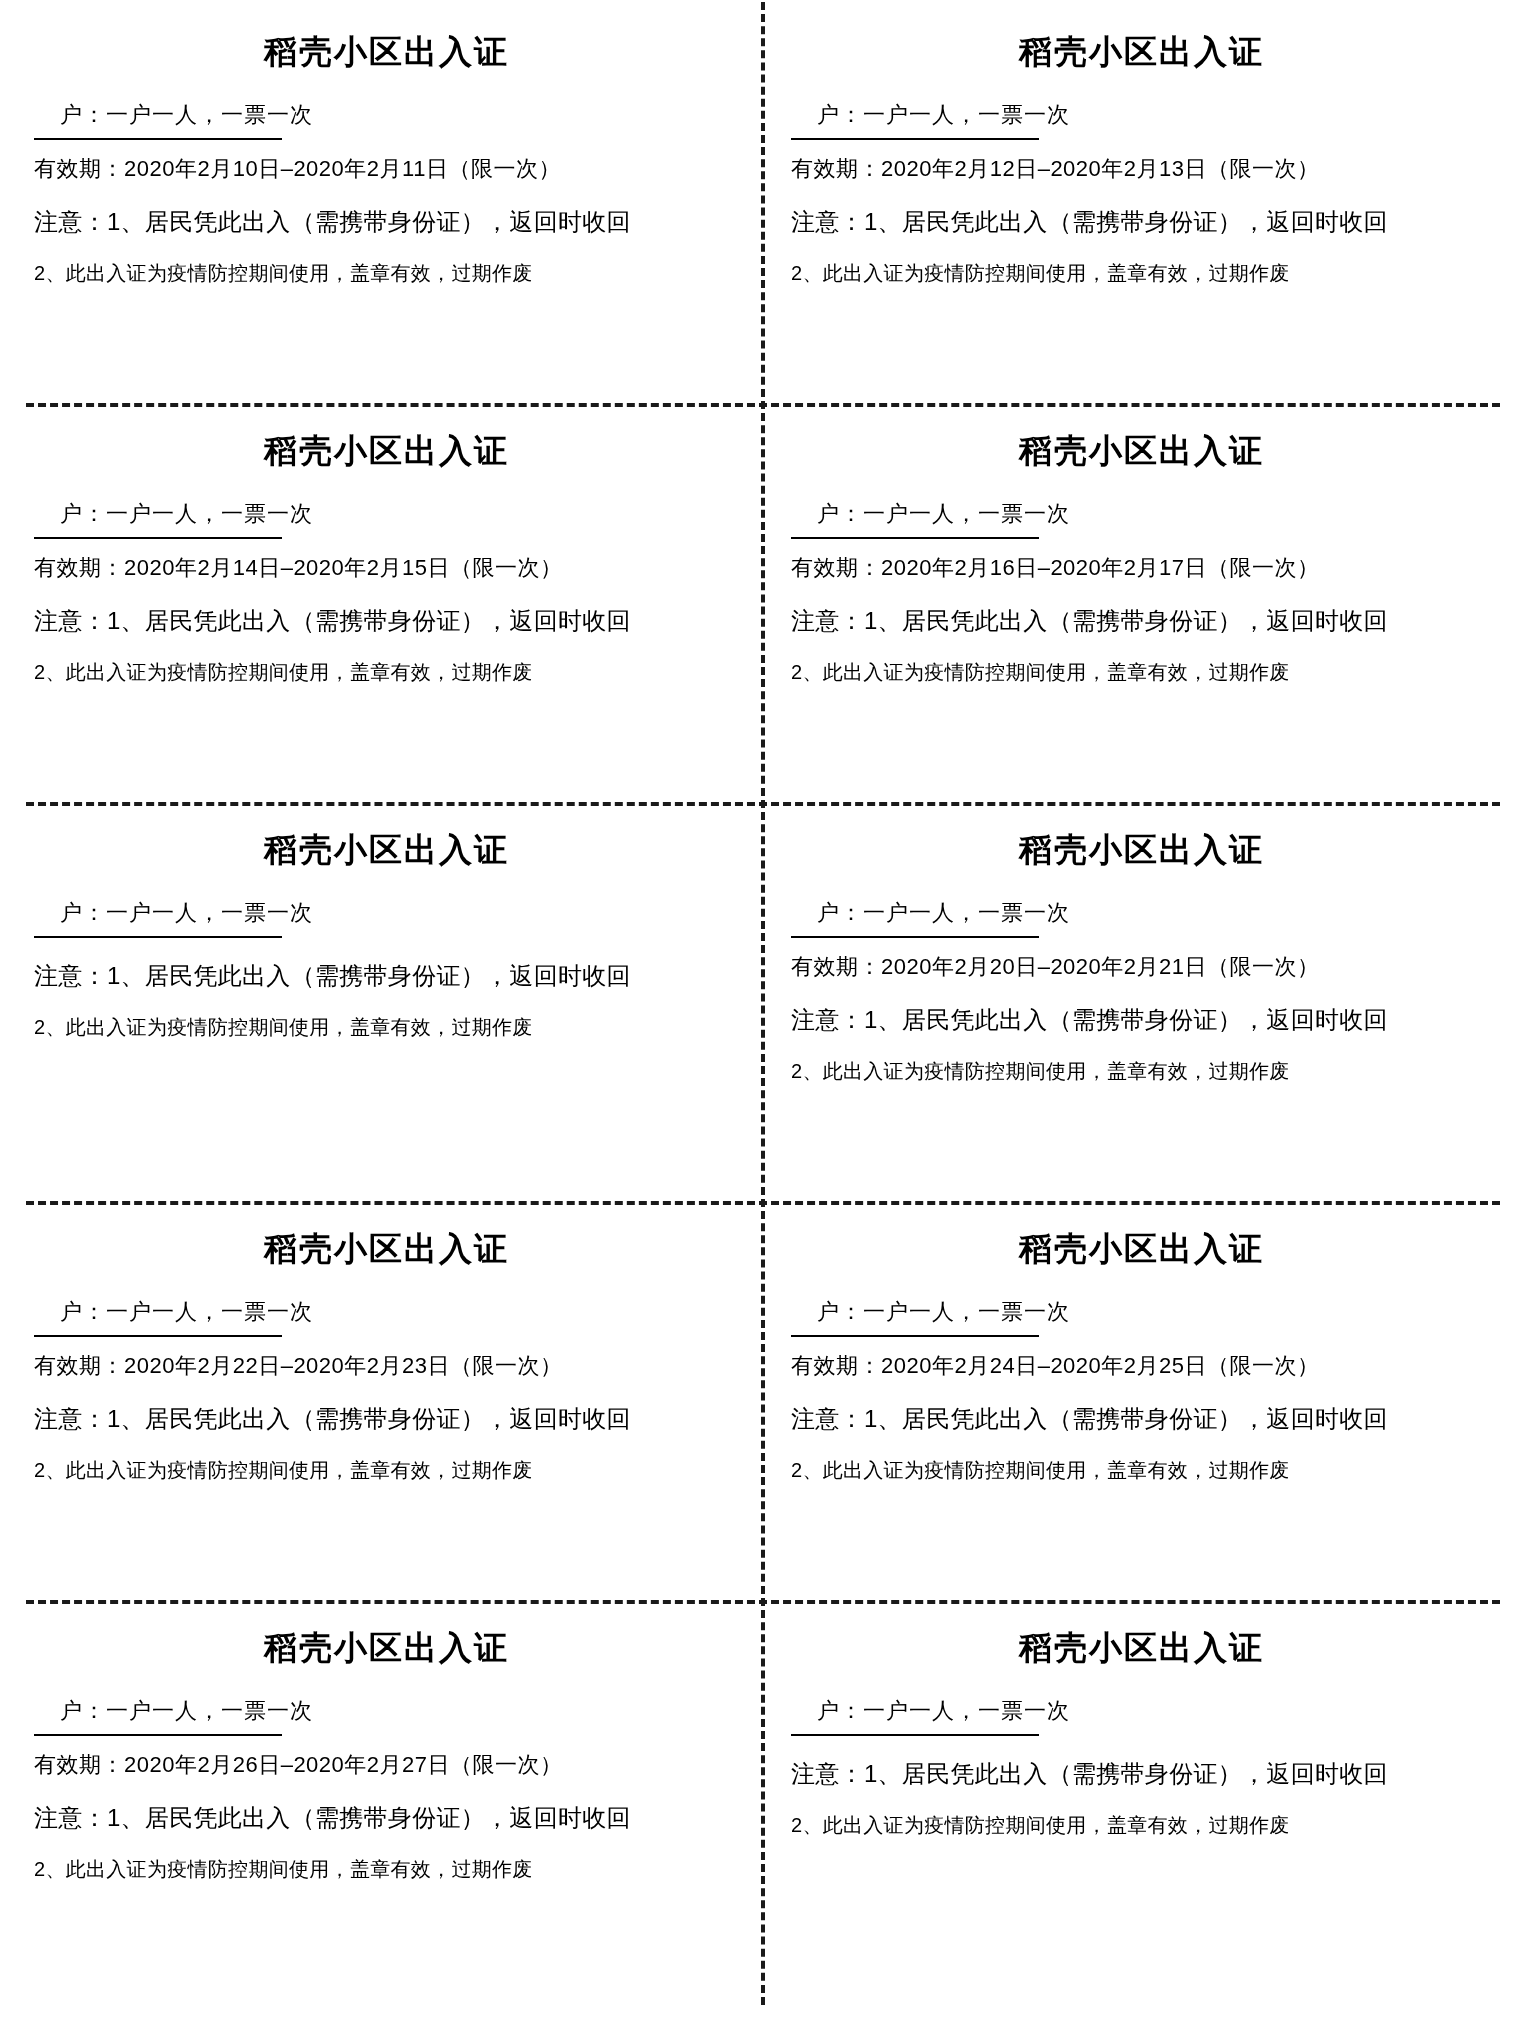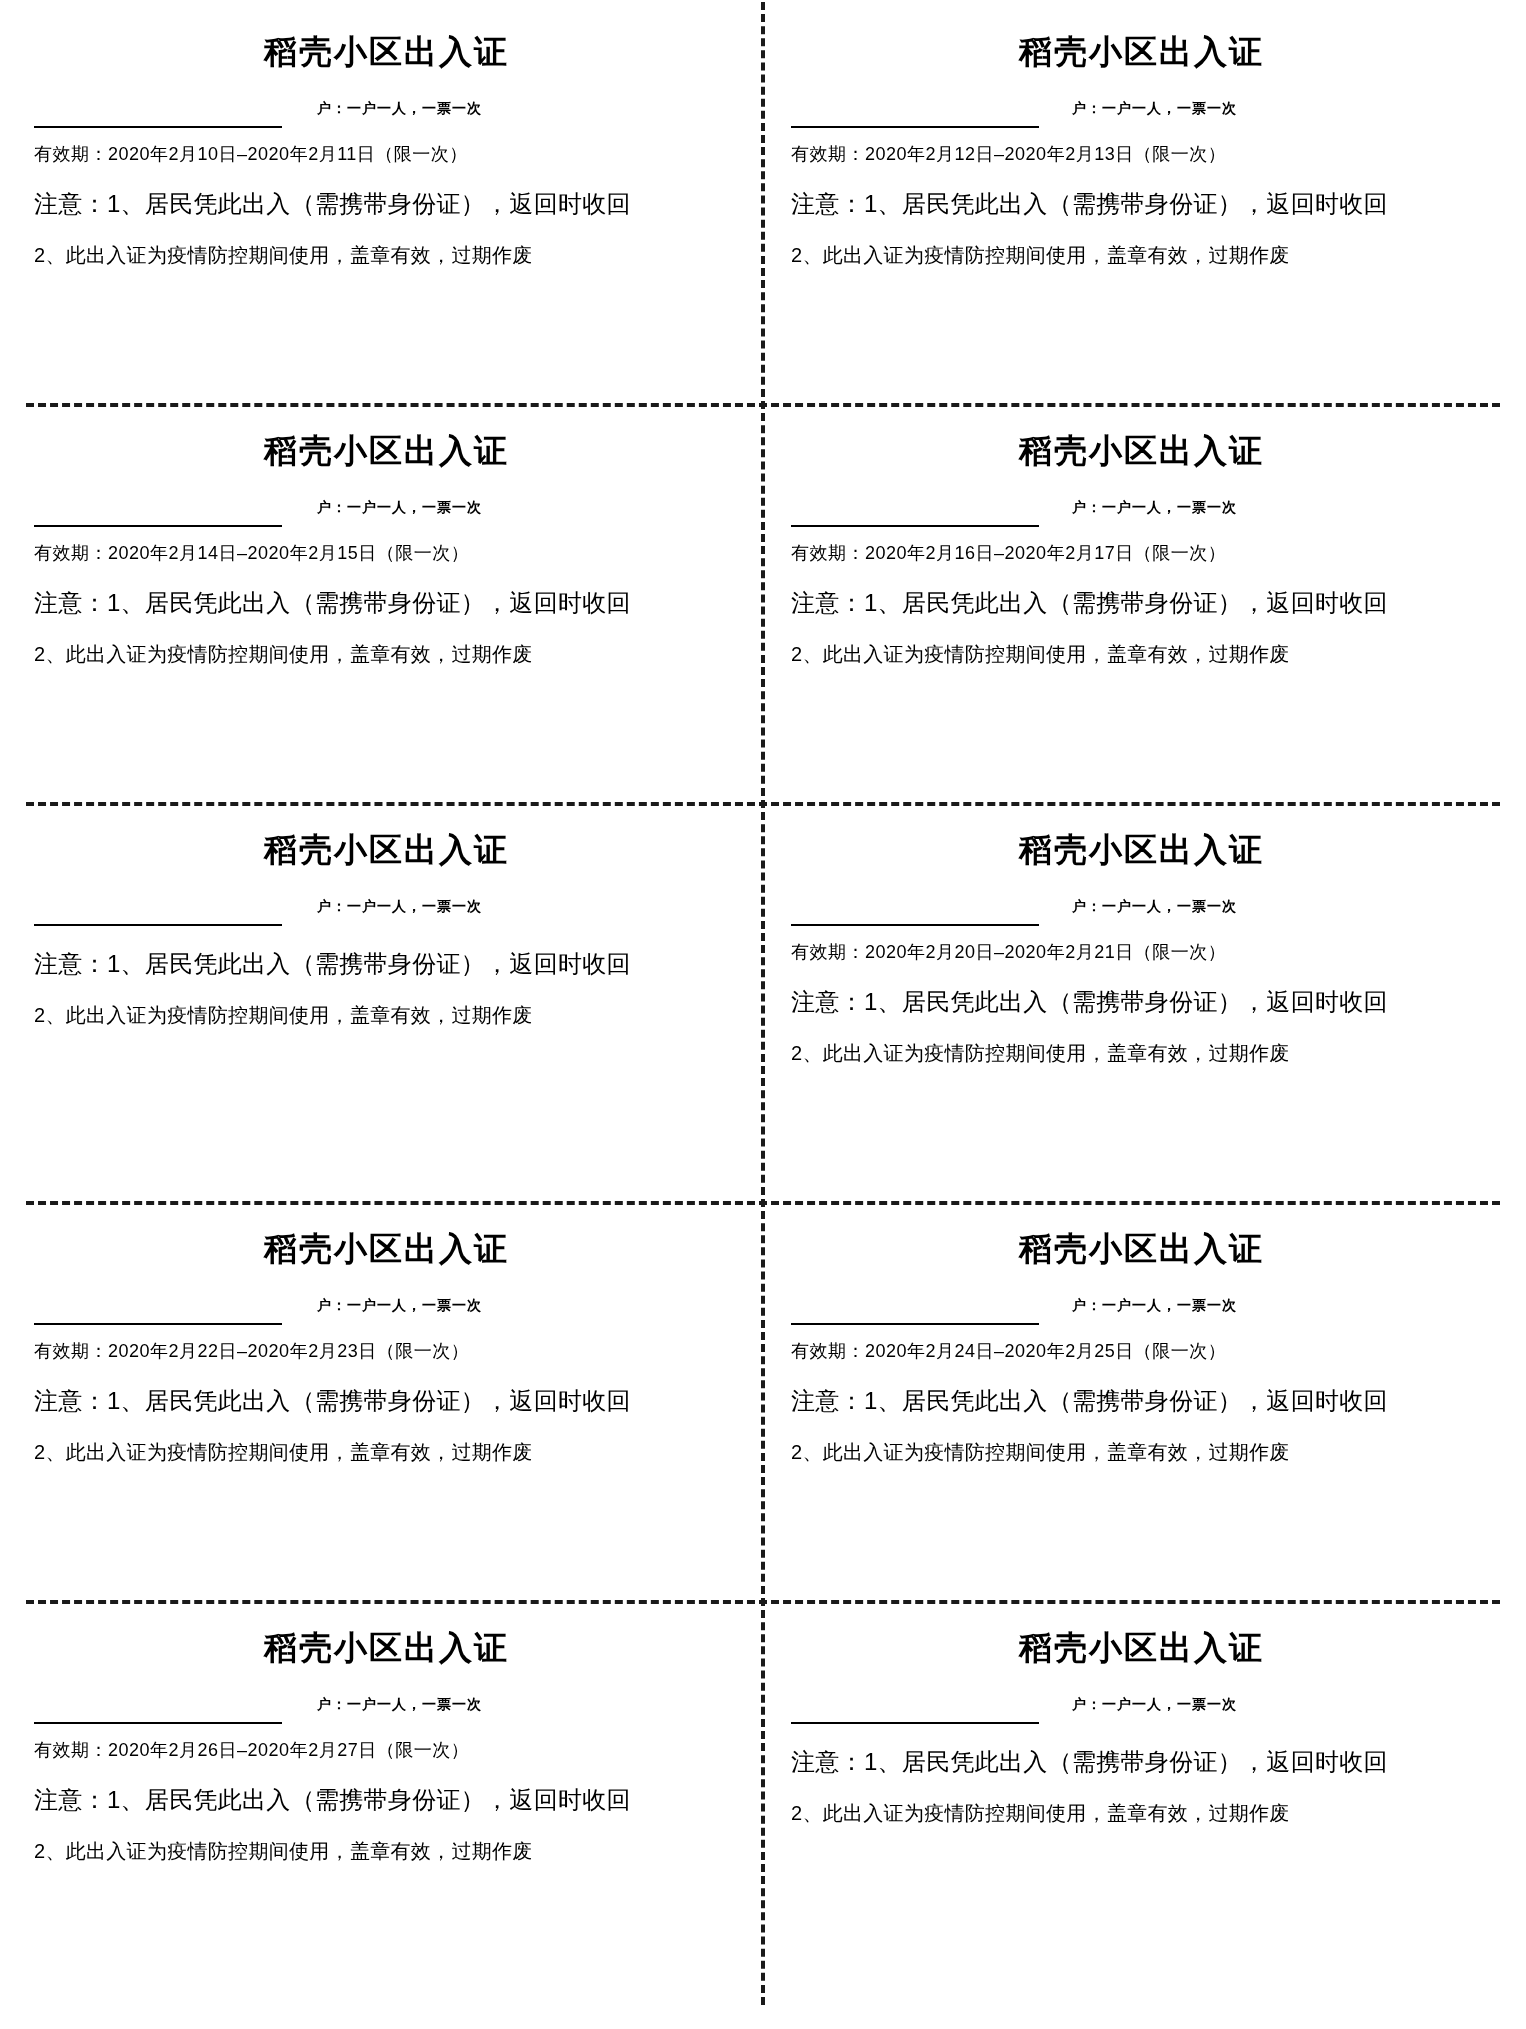--- a/index.html
+++ b/index.html
@@ -63,38 +63,37 @@
   }
   .title {
     text-align: center;
     font-size: 33px;
     font-weight: bold;
     letter-spacing: 2px;
     margin: 18px 0 0 0;
     line-height: 1.1;
   }
   .household {
-    text-align: center;
-    font-size: 14px;
+    text-align: left;
+    font-size: 22px;
     margin: 30px 0 0 0;
     letter-spacing: 1px;
     padding-left: 26px;
-    font-weight: bold;
   }
   .rule {
     margin: 8px 0 0 0;
     width: 248px;
     height: 0;
     border-top: 2px solid #000;
   }
   .pass.right .rule {
     width: 248px;
   }
   .validity {
-    font-size: 18px;
+    font-size: 22px;
     margin: 14px 0 0 0;
     letter-spacing: 0.5px;
     white-space: nowrap;
   }
   .note {
     font-size: 24px;
     margin: 22px 0 0 0;
     letter-spacing: 0.3px;
     white-space: nowrap;
   }

